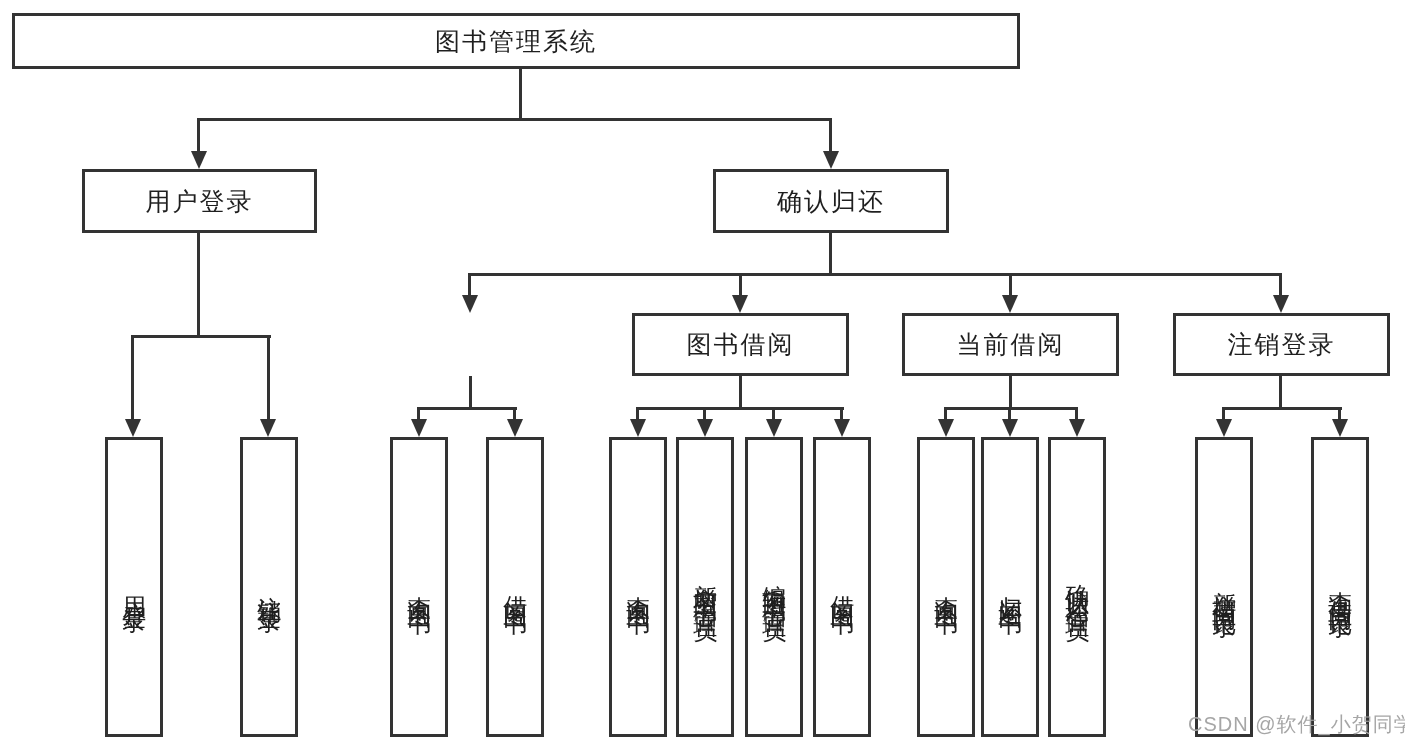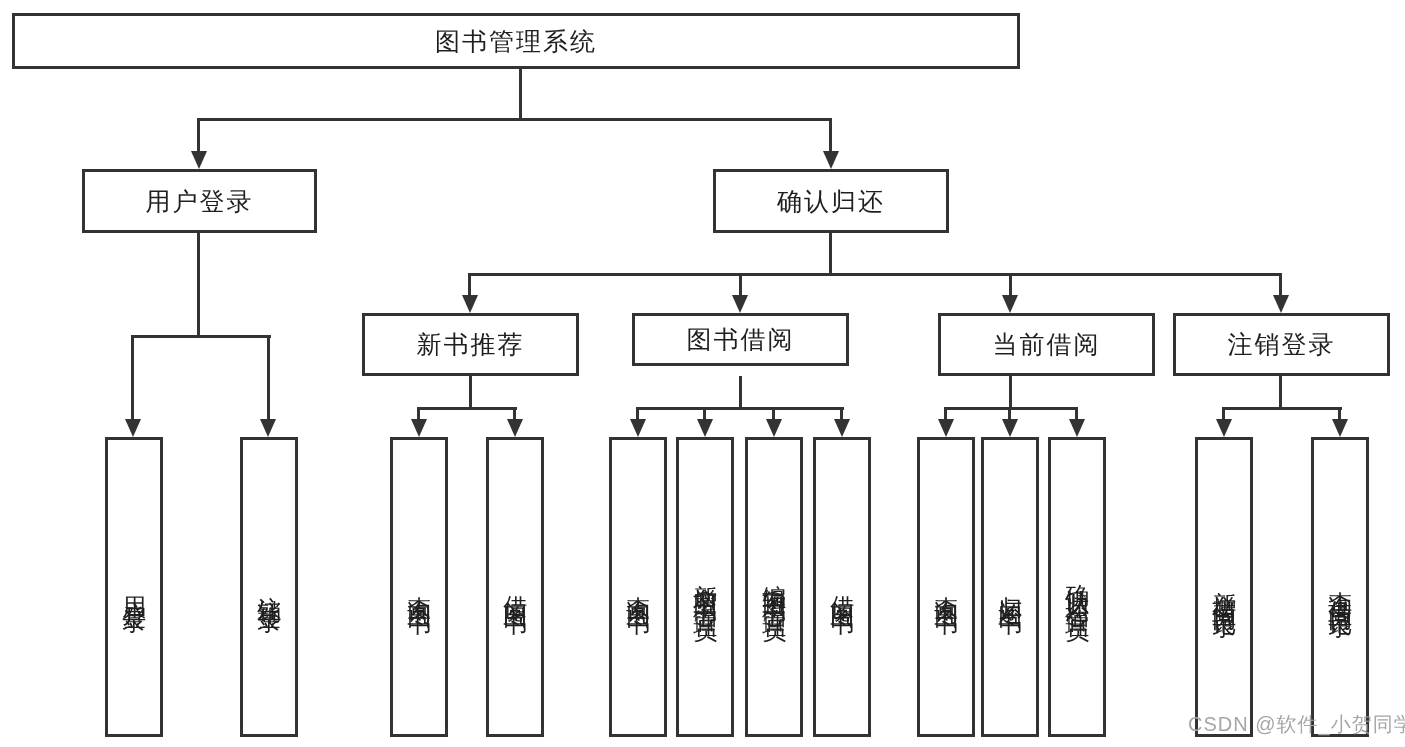--- a/index.html
+++ b/index.html
@@ -116,27 +116,24 @@
   <div class="hline" style="left:468px; top:273px; width:814px;"></div>
   <div class="vline" style="left:468px; top:273px; height:24px;"></div>
   <div class="vline" style="left:739px; top:273px; height:24px;"></div>
   <div class="vline" style="left:1009px; top:273px; height:24px;"></div>
   <div class="vline" style="left:1279px; top:273px; height:24px;"></div>
   <div class="arrow" style="left:462px; top:295px;"></div>
   <div class="arrow" style="left:732px; top:295px;"></div>
   <div class="arrow" style="left:1002px; top:295px;"></div>
   <div class="arrow" style="left:1273px; top:295px;"></div>
 
-  <div class="hbox" style="left:362px; top:313px; width:217px; height:63px;">
-    <span>新书推荐</span>
-  </div>
-  <div class="hbox" style="left:632px; top:313px; width:217px; height:53px;">
+  <div class="hbox" style="left:632px; top:313px; width:217px; height:63px;">
     <span>图书借阅</span>
   </div>
-  <div class="hbox" style="left:902px; top:313px; width:217px; height:63px;margin-left:36px;">
+  <div class="hbox" style="left:902px; top:313px; width:217px; height:63px;">
     <span>当前借阅</span>
   </div>
   <div class="hbox" style="left:1173px; top:313px; width:217px; height:63px;">
     <span>注销登录</span>
   </div>
 
   <div class="vline" style="left:469px; top:376px; height:31px;"></div>
   <div class="hline" style="left:417px; top:407px; width:100px;"></div>
   <div class="vline" style="left:417px; top:407px; height:12px;"></div>
   <div class="vline" style="left:513px; top:407px; height:12px;"></div>

